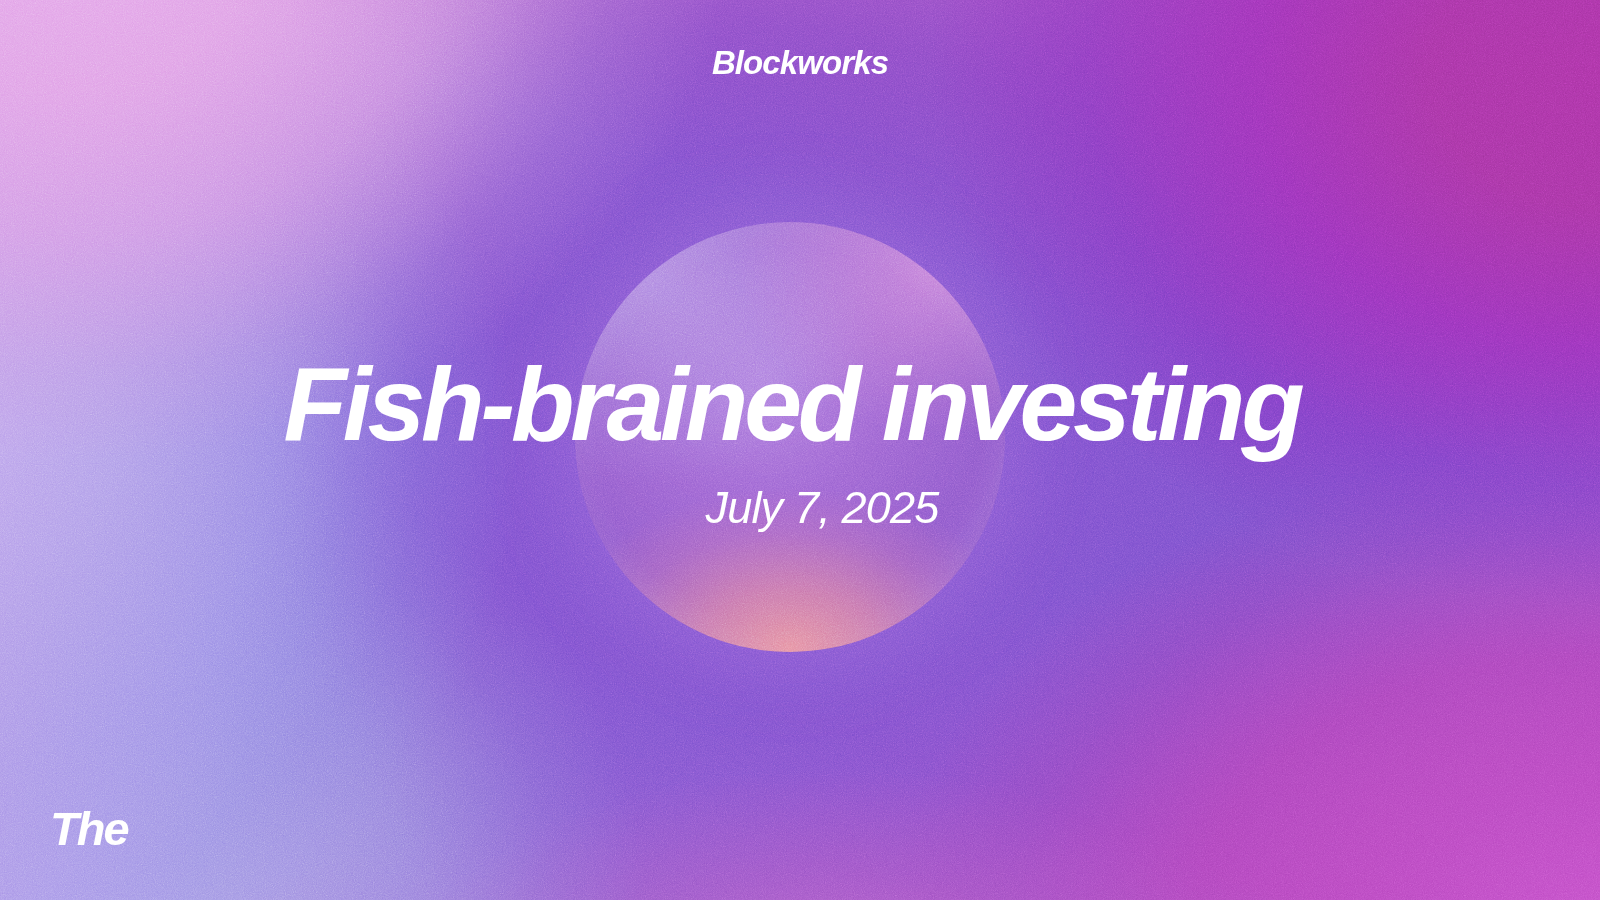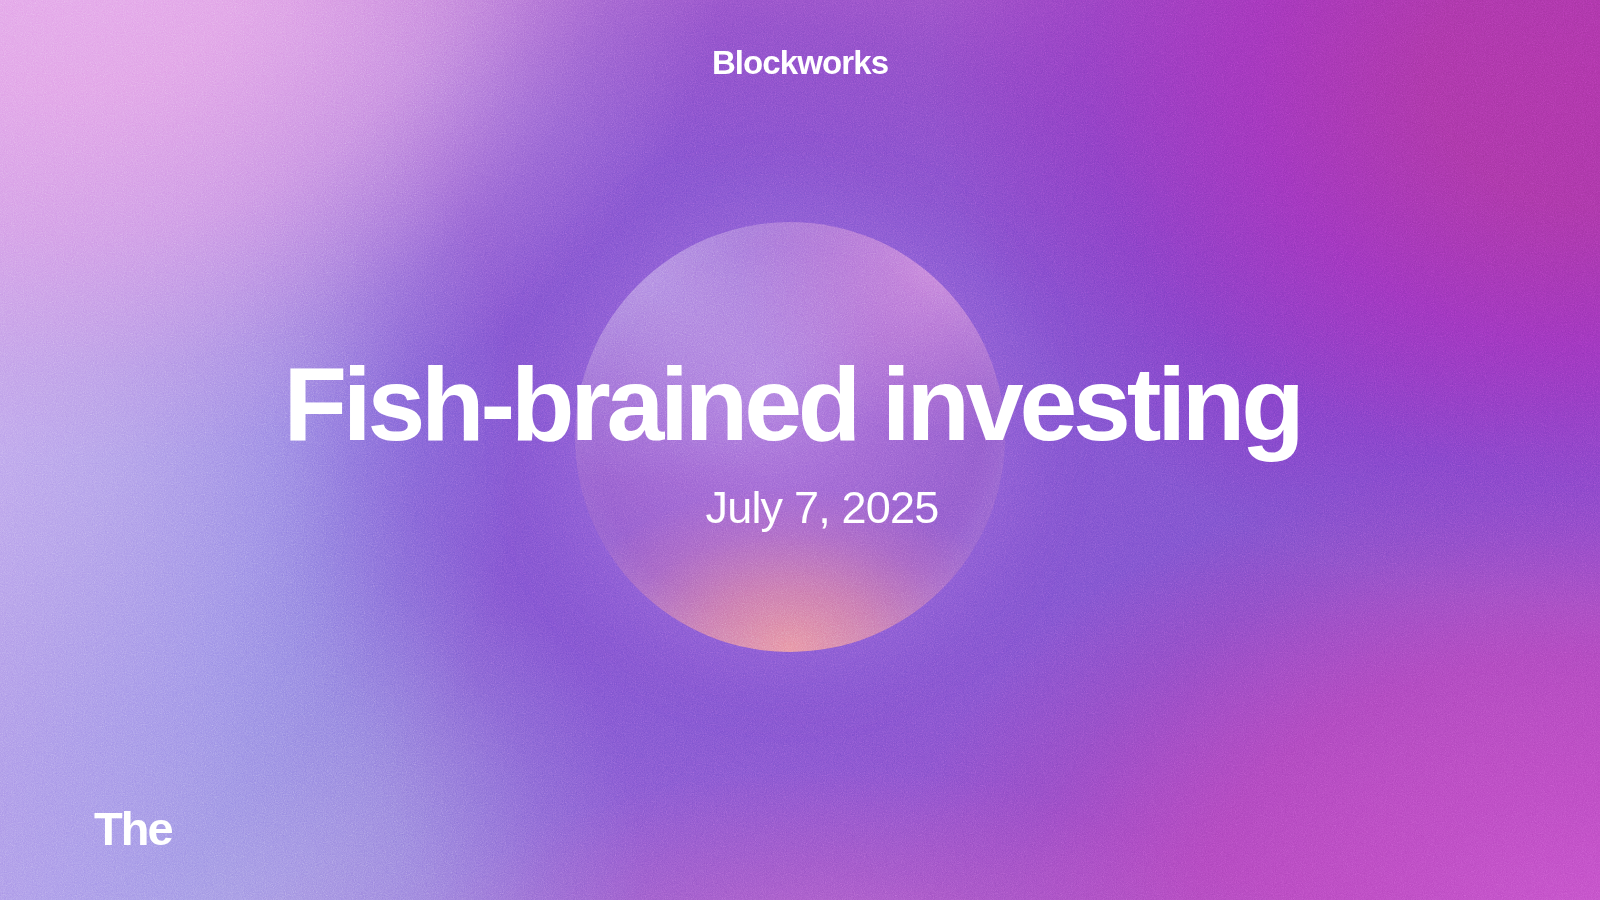--- a/index.html
+++ b/index.html
@@ -83,21 +83,21 @@
     mix-blend-mode:overlay;
   }
   .grain-fine {
     position:absolute; inset:-10px;
     pointer-events:none;
     opacity:0.26;
     mix-blend-mode:soft-light;
   }
 
   
-  .content { position:absolute; inset:0; }
+  .content { position:absolute; inset:0;font-style:italic; }
 
   .brand {
     position:absolute;
     left:0; right:0; top:44px;
     text-align:center;
     color:#fff;
     font-size:33px;
     font-weight:bold;
     letter-spacing:-0.9px;
   }
@@ -126,21 +126,20 @@
   }
 
   .showmark {
     position:absolute;
     left:50px; bottom:46px;
     color:#fff;
     font-size:47px;
     line-height:1.04;
     font-weight:bold;
     letter-spacing:-1.9px;
-    margin-left:44px;
   }
   .showmark span { display:block; }
 </style>
 </head>
 <body>
 
 <div id="cover">
 
   <div class="bg-base"></div>
   <div class="bg-sheen"></div>

